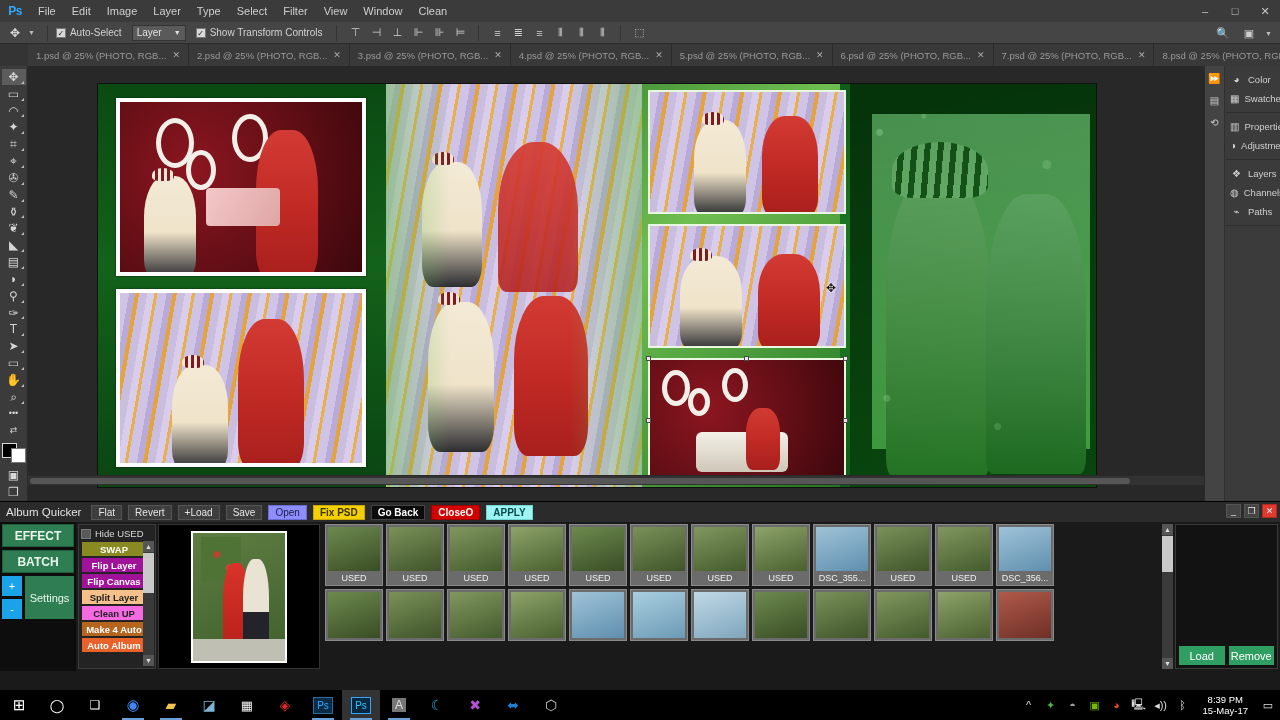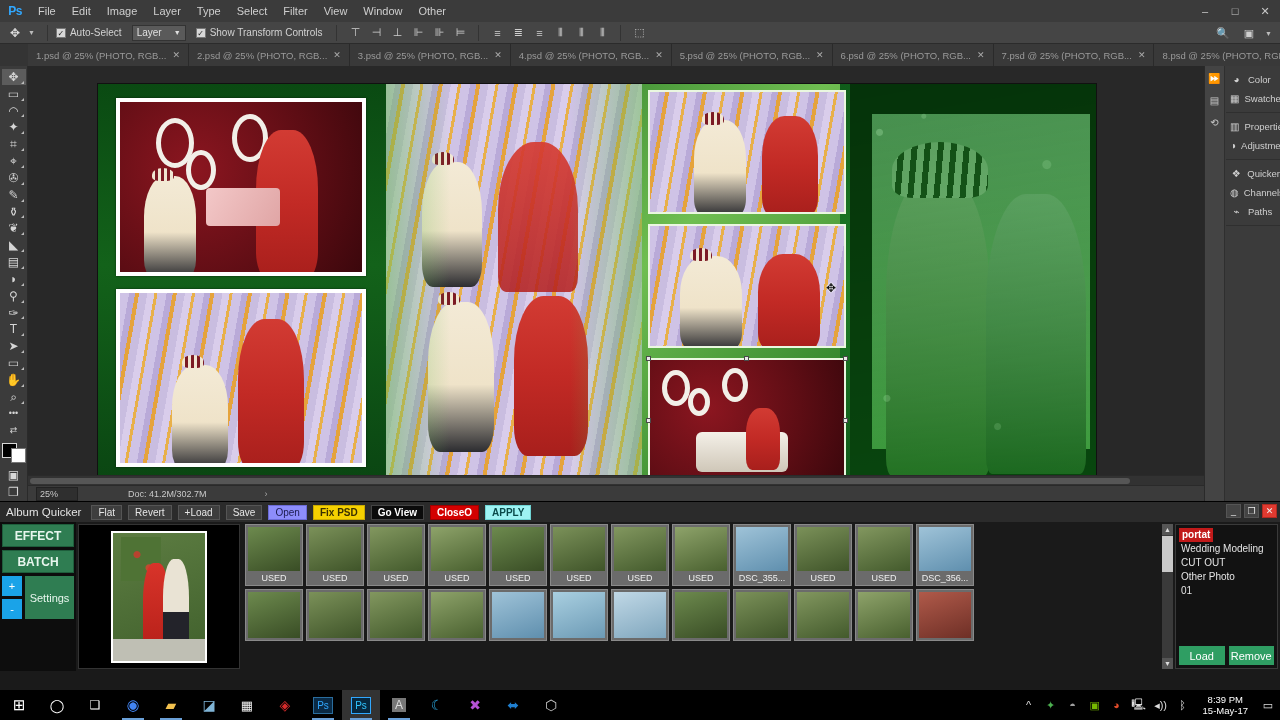--- a/index.html
+++ b/index.html
@@ -318,21 +318,21 @@
     <div class="menu">
       <div class="menu-item">File</div>
       <div class="menu-item">Edit</div>
       <div class="menu-item">Image</div>
       <div class="menu-item">Layer</div>
       <div class="menu-item">Type</div>
       <div class="menu-item">Select</div>
       <div class="menu-item">Filter</div>
       <div class="menu-item">View</div>
       <div class="menu-item">Window</div>
-      <div class="menu-item">Other</div>
+      <div class="menu-item">Clean</div>
     </div>
     <div class="win-btns">
       <div class="win-btn">–</div>
       <div class="win-btn">□</div>
       <div class="win-btn close">✕</div>
     </div>
   </div>
 
   <div class="options-bar">
     <div class="opt-tool-icon">✥</div>
@@ -520,25 +520,20 @@
         <div class="ornament"></div>
       </div>
 
       <div class="cursor-move" style="left:728px; top:197px;">✥</div>
     </div>
 
     <div class="canvas-scroll-h">
       <div class="thumb"></div>
     </div>
 
-    <div class="canvas-status">
-      <div class="zoom-field">25%</div>
-      <div class="doc-info">Doc: 41.2M/302.7M</div>
-      <div class="status-arrow">›</div>
-    </div>
   </div>
 
   <div class="right-dock">
     <div class="dock-rail">
       <div class="rail-icon">⏩</div>
       <div class="rail-icon">▤</div>
       <div class="rail-icon">⟲</div>
     </div>
     <div class="dock-list">
       <div class="dock-group">
@@ -557,21 +552,21 @@
           <span class="dock-label">Properties</span>
         </div>
         <div class="dock-item">
           <span class="dock-ico">◑</span>
           <span class="dock-label">Adjustments</span>
         </div>
       </div>
       <div class="dock-group">
         <div class="dock-item">
           <span class="dock-ico">❖</span>
-          <span class="dock-label">Quicker</span>
+          <span class="dock-label">Layers</span>
         </div>
         <div class="dock-item">
           <span class="dock-ico">◍</span>
           <span class="dock-label">Channels</span>
         </div>
         <div class="dock-item">
           <span class="dock-ico">⌁</span>
           <span class="dock-label">Paths</span>
         </div>
       </div>
@@ -581,21 +576,21 @@
   <div class="aq">
 
     <div class="aq-titlebar">
       <div class="aq-title">Album Quicker</div>
       <div class="aq-btn plain">Flat</div>
       <div class="aq-btn plain">Revert</div>
       <div class="aq-btn plain">+Load</div>
       <div class="aq-btn plain">Save</div>
       <div class="aq-btn open">Open</div>
       <div class="aq-btn fix">Fix PSD</div>
-      <div class="aq-btn goback">Go View</div>
+      <div class="aq-btn goback">Go Back</div>
       <div class="aq-btn close0">CloseO</div>
       <div class="aq-btn apply">APPLY</div>
       <div class="aq-wbtns">
         <div class="aq-wbtn">_</div>
         <div class="aq-wbtn">❐</div>
         <div class="aq-wbtn red">✕</div>
       </div>
     </div>
 
 
@@ -606,20 +601,38 @@
         <div class="aq-bigbtn">BATCH</div>
         <div class="aq-settings-row">
           <div class="aq-pm">
             <div class="aq-pmbtn">+</div>
             <div class="aq-pmbtn">-</div>
           </div>
           <div class="aq-settings">Settings</div>
         </div>
       </div>
 
+      <div class="aq-actions">
+        <div class="hide-used">
+          <div class="hu-box"></div>
+          <div class="hu-label">Hide USED</div>
+        </div>
+        <div class="act-btn" style="background:#8a8a22;color:#fff">SWAP</div>
+        <div class="act-btn" style="background:#a0129a;color:#fff">Flip Layer</div>
+        <div class="act-btn" style="background:#a0129a;color:#fff">Flip Canvas</div>
+        <div class="act-btn" style="background:#f5c08a;color:#222">Split Layer</div>
+        <div class="act-btn" style="background:#f56ae0;color:#222">Clean UP</div>
+        <div class="act-btn" style="background:#b5651d;color:#fff">Make 4 Auto</div>
+        <div class="act-btn" style="background:#e8622a;color:#fff">Auto Album</div>
+        <div class="act-scroll">
+          <div class="arrow">▲</div>
+          <div class="thumb"></div>
+          <div class="arrow" style="position:absolute;bottom:0;left:0;width:11px;">▼</div>
+        </div>
+      </div>
 
       <div class="aq-preview">
         <div class="prev-img">
           <div style="position:absolute;inset:0;background:linear-gradient(160deg,#5d7d42,#40602c);"></div>
           <div style="position:absolute;left:8px;top:4px;width:40px;height:44px;background:radial-gradient(circle at 40% 40%,#b8432f 0 3px,transparent 4px),radial-gradient(circle at 70% 70%,#c24a30 0 3px,transparent 4px),#4f7335;"></div>
           <div style="position:absolute;left:30px;top:30px;width:26px;height:92px;background:linear-gradient(180deg,#d8342a,#b51f18);border-radius:40% 40% 8% 8%;"></div>
           <div style="position:absolute;left:50px;top:26px;width:26px;height:96px;background:linear-gradient(180deg,#e9e3d4 0 55%,#23232a 55%);border-radius:40% 40% 8% 8%;"></div>
           <div style="position:absolute;left:0;bottom:0;width:100%;height:22px;background:#bfbfb4;"></div>
         </div>
       </div>
@@ -716,27 +729,20 @@
         </div>
 
         <div class="thumbs-scroll">
           <div class="arrow">▲</div>
           <div class="thumb"></div>
           <div class="arrow" style="position:absolute;bottom:0;left:0;width:11px;">▼</div>
         </div>
       </div>
 
       <div class="aq-right">
-        <div class="cat-list">
-          <div><span class="cat-item sel">portat</span></div>
-          <div class="cat-item">Wedding Modeling</div>
-          <div class="cat-item">CUT OUT</div>
-          <div class="cat-item">Other Photo</div>
-          <div class="cat-item">01</div>
-        </div>
         <div class="cat-btns">
           <div class="cat-btn">Load</div>
           <div class="cat-btn">Remove</div>
         </div>
       </div>
 
     </div>
   </div>
 
   <div class="taskbar">

